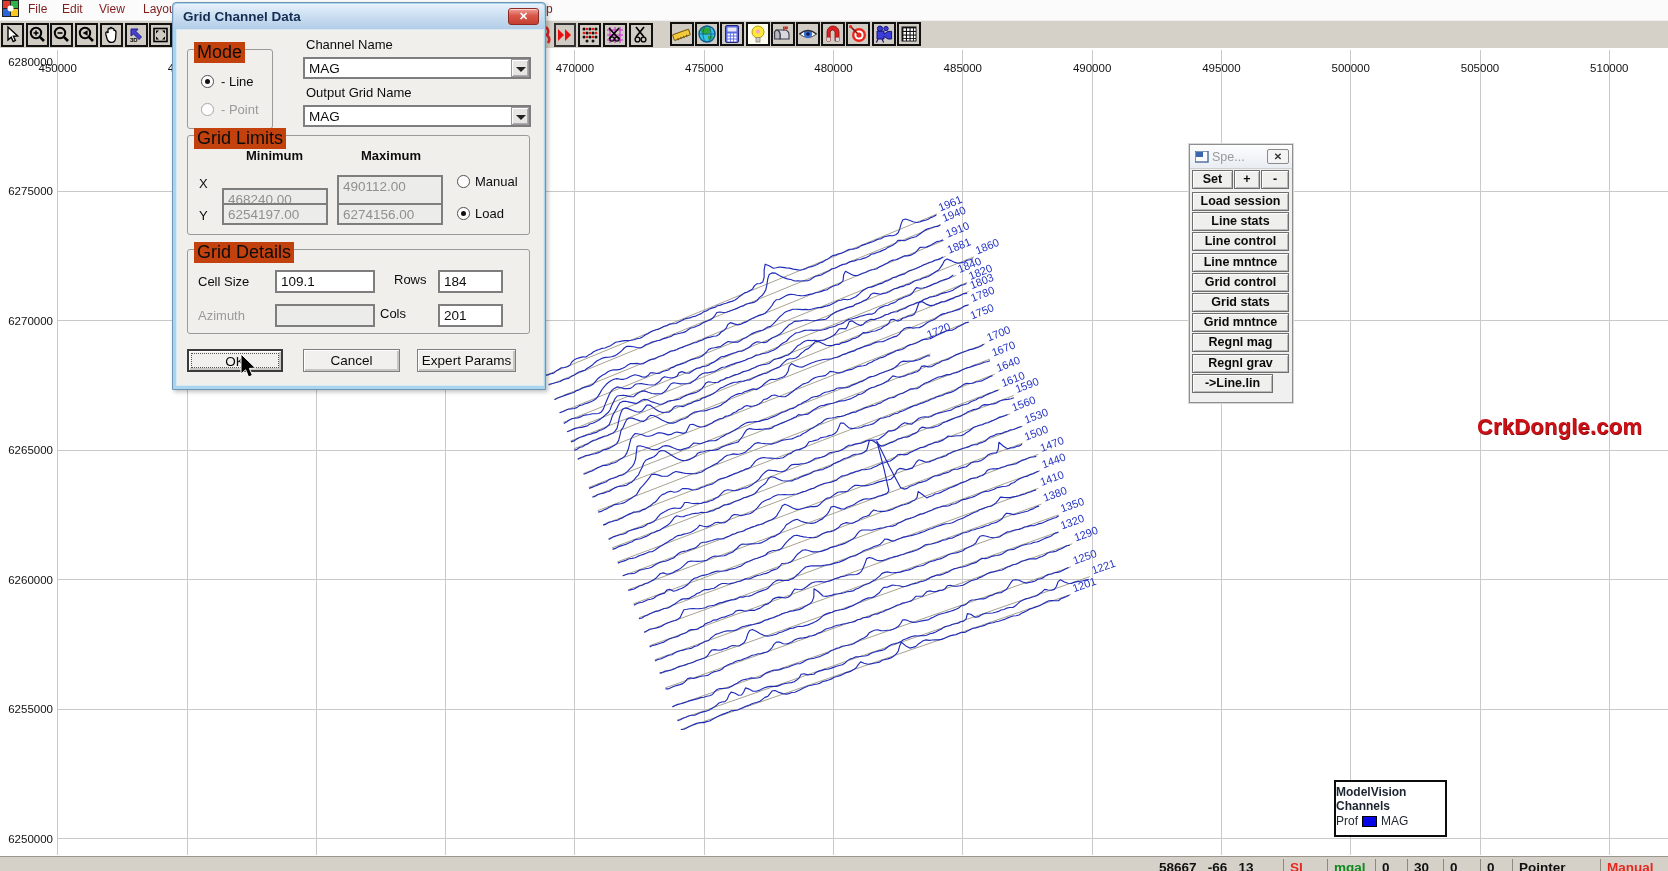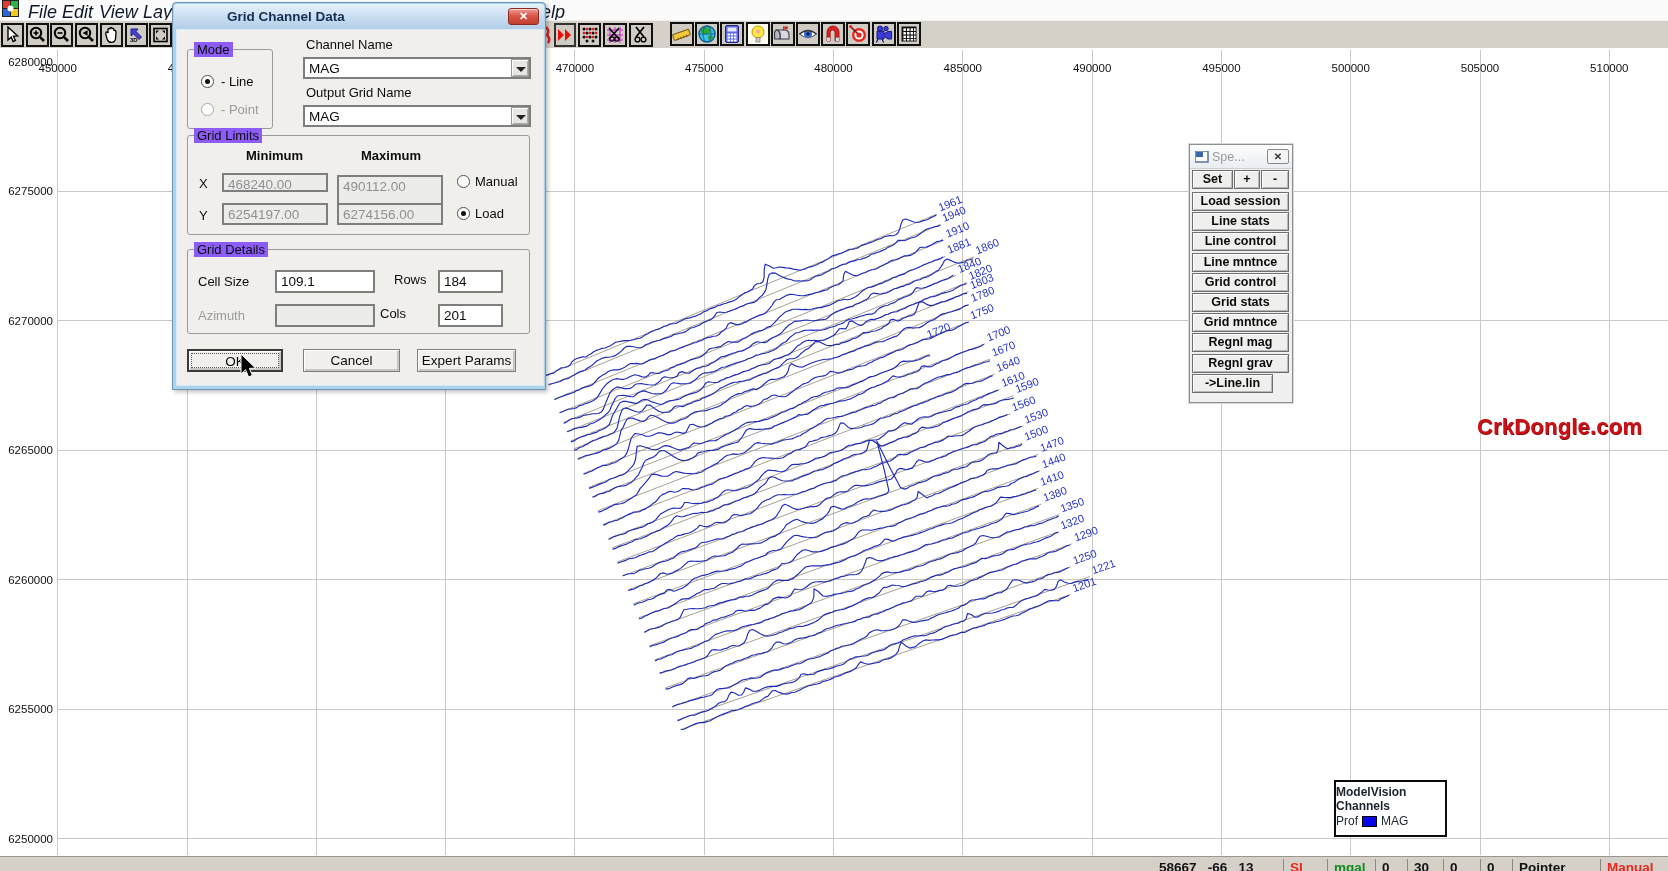--- a/index.html
+++ b/index.html
@@ -1,20 +1,20 @@
 <!DOCTYPE html>
 <html><head><meta charset="utf-8">
 <style>
   * { margin:0; padding:0; box-sizing:border-box; }
   html,body { width:1668px; height:871px; overflow:hidden; background:#fff;
     font-family:"Liberation Sans", sans-serif; }
   .abs { position:absolute; }
   
   #menubar { position:absolute; left:0; top:0; width:1668px; height:20px; background:#fbfbfb; }
-  #menubar span.mi { position:absolute; top:2px; font-size:18px; color:#0f172a;font-style:italic; }
+  #menubar span.mi { position:absolute; top:2px; font-size:12px; color:#7f1d1d; }
   
   #toolbar { position:absolute; left:0; top:20px; width:1668px; height:28px;
     background:#d5d1c9; border-top:1px solid #efefef; }
   .tbtn { position:absolute; top:2px; width:23px; height:24px; background:#d0ccc4;
     border:2px solid #111; }
   .tbtn svg { position:absolute; left:0; top:0; }
   .tbni { position:absolute; top:2px; width:23px; height:24px; }
   
   #map { position:absolute; left:0; top:48px; width:1668px; height:807px; }
   
@@ -44,29 +44,29 @@
     font-size:10px; text-align:center; line-height:13px; color:#333; font-weight:bold;}
   .sbtn { position:absolute; z-index:6; background:#efefee; border:1px solid #6f6f6f;
     box-shadow:inset 1px 1px 0 #fcfcfc, inset -1px -1px 0 #b8b8b8;
     font-size:12.5px; font-weight:bold; color:#0b0b0b; text-align:center; }
   
   #dlg { position:absolute; left:172px; top:2px; width:374px; height:388px; border-radius:4px 4px 0 0;
     background:#a9d6ec; border:1px solid #6f94b5; box-shadow:2px 2px 4px rgba(0,0,0,.25); }
   #dlgtitle { position:absolute; left:1px; top:1px; width:370px; height:25px; border-radius:3px 3px 0 0;
     background:linear-gradient(#e8f2fb 0%, #cfe1f3 40%, #b3cde8 100%); }
   #dlgtitle .cap { position:absolute; left:9px; top:5px; font-size:13.5px; font-weight:bold;
-    color:#132e52;margin-left:44px; }
+    color:#132e52; }
   #closebtn { position:absolute; right:6px; top:5px; width:31px; height:17px;
     background:linear-gradient(#f0a098,#d9564a 45%,#c3402f); border:1px solid #8f2a20;
     border-radius:3px; color:#fff; font-weight:bold; font-size:11px; text-align:center;
     line-height:15px; box-shadow:inset 0 1px 0 rgba(255,255,255,.55); }
   #dlgbody { position:absolute; left:3px; top:26px; width:368px; height:357px;
     background:#f0efec; border:1px solid #d7e9f5; font-size:13px; color:#0c0c0c; }
   .gbox { position:absolute; border:1px solid #9a9a9a; border-radius:3px; }
-  .glab { position:absolute; background:#8b5cf6; padding:0 3px; font-size:13px; }
+  .glab { position:absolute; background:#c2410c; padding:0 3px; font-size:18px; }
   .lbl  { position:absolute; font-size:13px; color:#0c0c0c; white-space:nowrap; }
   .dis  { color:#9a9a9a !important; }
   .edit { position:absolute; background:#fff; border:2px solid #7e7e7e;
     font-size:13.5px; padding:2px 0 0 4px; color:#0c0c0c; }
   .edit.gray { background:#ececea; color:#909090; }
   .combo { position:absolute; height:22px; background:#fff; border:2px solid #7e7e7e; }
   .combo .tx { position:absolute; left:4px; top:2px; font-size:13.5px; }
   .combo .ar { position:absolute; right:0px; top:0px; width:18px; height:18px;
     background:#e8e6e3; border:1px solid #999;
     box-shadow:inset 1px 1px 0 #fff, inset -1px -1px 0 #aaa; }
@@ -525,21 +525,21 @@
     <div class="combo" style="left:126px;top:75px;width:228px">
       <span class="tx">MAG</span>
         <span class="ar"></span>
       </div>
 
     <div class="gbox" style="left:10px;top:105px;width:343px;height:100px"></div>
     <div class="glab" style="left:17px;top:98px">Grid Limits</div>
     <div class="lbl" style="left:69px;top:118px;font-weight:bold">Minimum</div>
     <div class="lbl" style="left:184px;top:118px;font-weight:bold">Maximum</div>
     <div class="lbl" style="left:22px;top:146px">X</div>
-    <div class="edit gray" style="left:45px;top:143px;width:106px;height:19px">468240.00</div>
+    <div class="edit gray" style="left:45px;top:158px;width:106px;height:19px">468240.00</div>
     <div class="edit gray" style="left:160px;top:145px;width:106px;height:33px">490112.00</div>
     <div class="radio" style="left:280px;top:145px"></div>
     <div class="lbl" style="left:298px;top:144px">Manual</div>
     <div class="lbl" style="left:22px;top:178px">Y</div>
     <div class="edit gray" style="left:45px;top:173px;width:106px;height:22px">6254197.00</div>
     <div class="edit gray" style="left:160px;top:173px;width:106px;height:22px">6274156.00</div>
     <div class="radio sel" style="left:280px;top:177px"></div>
     <div class="lbl" style="left:298px;top:176px">Load</div>
 
     <div class="gbox" style="left:10px;top:219px;width:343px;height:85px"></div>

